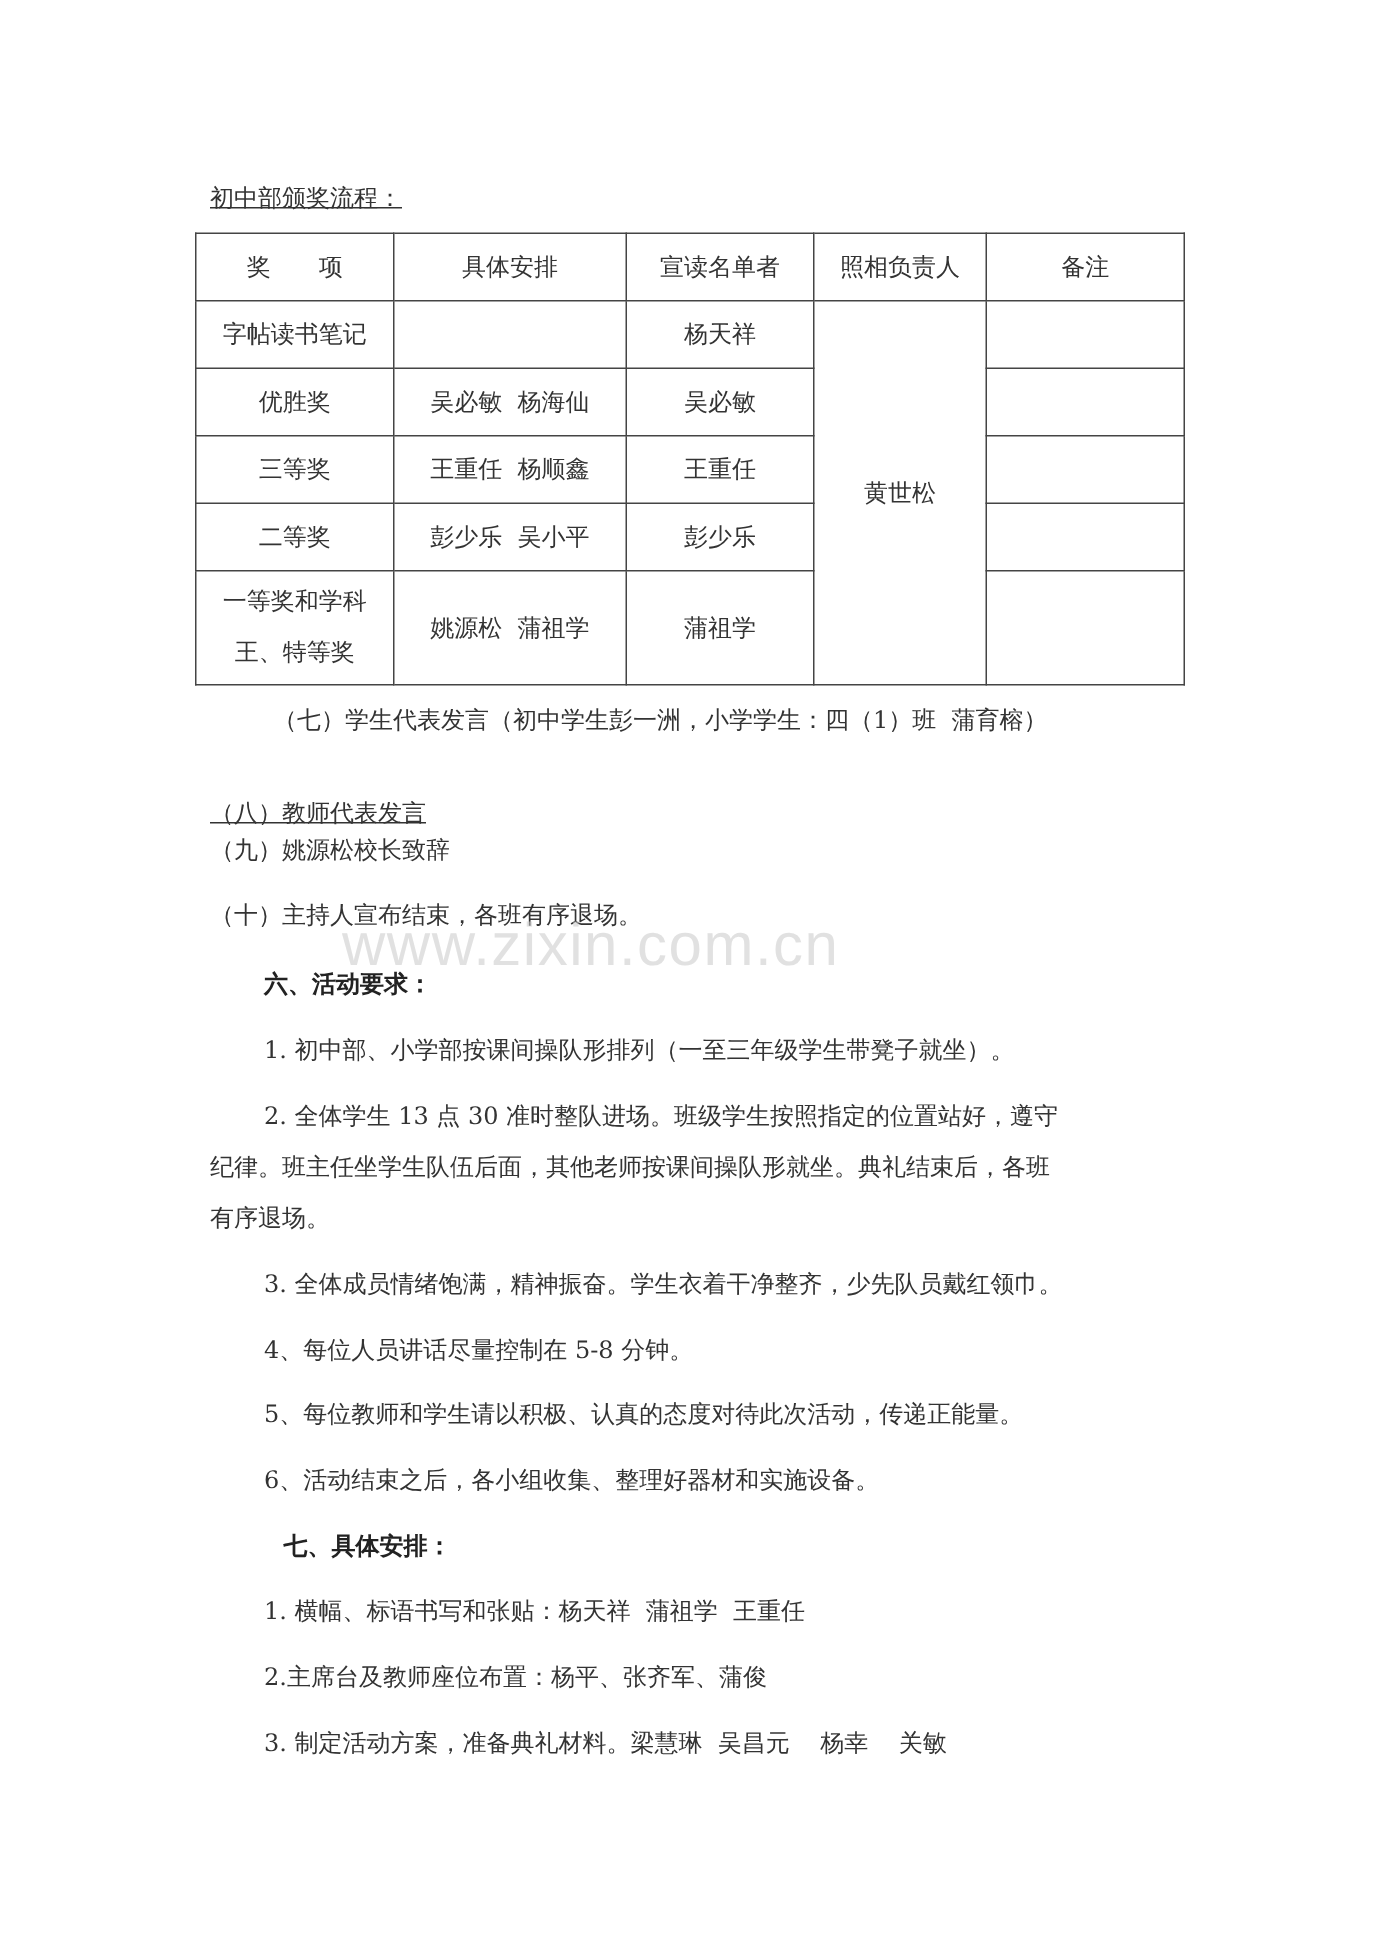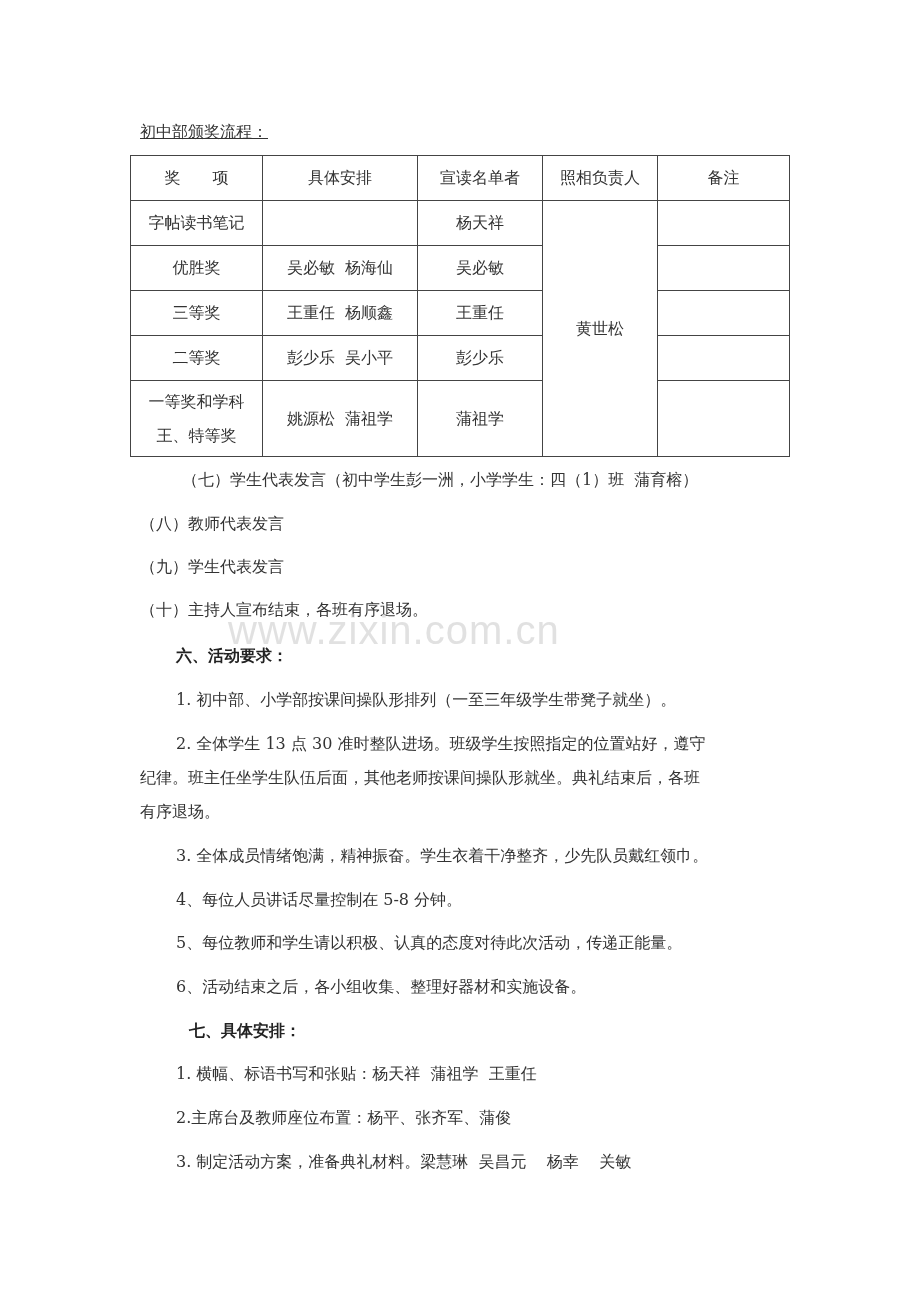--- a/index.html
+++ b/index.html
@@ -70,34 +70,34 @@
     <td>王重任</td>
     <td></td>
   </tr>
   <tr style="height:45px;">
     <td>二等奖</td>
     <td style="white-space:pre;">彭少乐  吴小平</td>
     <td>彭少乐</td>
     <td></td>
   </tr>
   <tr style="height:76px;">
-    <td style="line-height:34px;">
+    <td style="line-height:34px;font-family:Liberation Mono, monospace;">
       <div>一等奖和学科</div>
       <div>王、特等奖</div>
     </td>
     <td style="white-space:pre;">姚源松  蒲祖学</td>
     <td>蒲祖学</td>
     <td></td>
   </tr>
 </tbody>
   </table>
 
 <div class="line" style="left:140px; top:470px; white-space:pre;margin-left:42px;">（七）学生代表发言（初中学生彭一洲，小学学生：四（1）班  蒲育榕）</div>
-<div class="line" style="left:140px; top:514px;">（八）教师代表发言</div>
-<div class="line" style="left:140px; top:557px;">（九）学生代表发言</div>
+<div class="line" style="left:140px; top:532px;text-decoration:underline;">（八）教师代表发言</div>
+<div class="line" style="left:140px; top:557px;">（九）姚源松校长致辞</div>
 <div class="line" style="left:140px; top:600px;">（十）主持人宣布结束，各班有序退场。</div>
 
 <div class="watermark">www.zixin.com.cn</div>
 
 <div class="line bold" style="left:176px; top:646px;">六、活动要求：</div>
 <div class="line" style="left:176px; top:690px;">1. 初中部、小学部按课间操队形排列（一至三年级学生带凳子就坐）。</div>
 <div class="line" style="left:176px; top:734px;">2. 全体学生 13 点 30 准时整队进场。班级学生按照指定的位置站好，遵守</div>
 <div class="line" style="left:140px; top:768px;text-align:right;">纪律。班主任坐学生队伍后面，其他老师按课间操队形就坐。典礼结束后，各班</div>
 <div class="line" style="left:140px; top:802px;text-align:center;">有序退场。</div>
 <div class="line" style="left:176px; top:846px;">3. 全体成员情绪饱满，精神振奋。学生衣着干净整齐，少先队员戴红领巾。</div>

